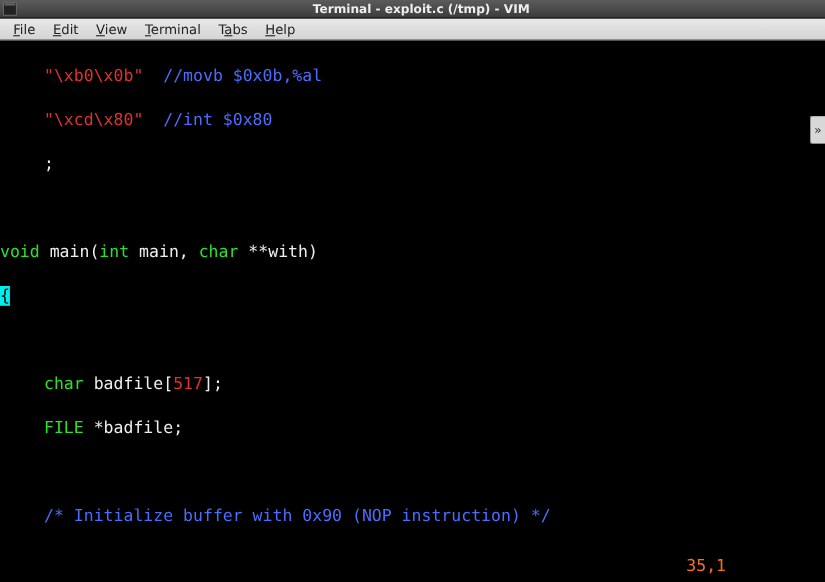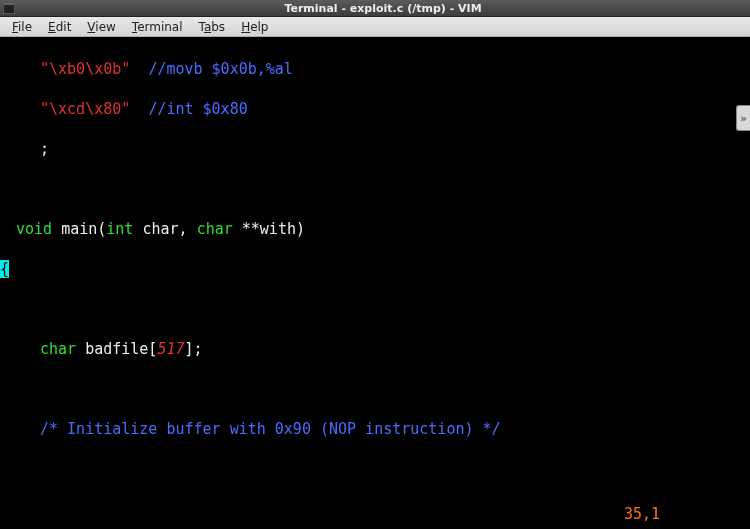--- a/index.html
+++ b/index.html
@@ -62,23 +62,23 @@
     line-height: 20px;
     color: #eee;
     white-space: pre;
     overflow: hidden;
     padding-top: 2px;
   }
   .line { white-space: pre; }
   .pad { display:inline-block; width: 40px; }
   .bracehl { background: #0ee; color: #000; }
   .kw-type { color: #2ee02e; }
-  .kw-void { color: #2ee02e; padding-left: 16px; }
+  .kw-void { color: #2ee02e; }
   .str { color: #e03030; }
-  .num { color: #e03030; font-style: italic; }
+  .num { color: #e03030; }
   .cmt { color: #4a6cff; }
   .plain { color: #eee; }
   .status {
     position: absolute;
     bottom: 6px;
     right: 90px;
     color: #f97316;
     font-family: "DejaVu Sans Mono", monospace;
     font-size: 15px;
   }
@@ -119,24 +119,25 @@
   <span class="menu-item"><span class="ul">T</span>erminal</span>
   <span class="menu-item">T<span class="ul">a</span>bs</span>
   <span class="menu-item"><span class="ul">H</span>elp</span>
 </div>
 
 <div class="terminal">
 <div class="line"><span class="pad"></span><span class="str">"\xb0\x0b"</span><span class="plain">  </span><span class="cmt">//movb $0x0b,%al</span></div>
 <div class="line"><span class="pad"></span><span class="str">"\xcd\x80"</span><span class="plain">  </span><span class="cmt">//int $0x80</span></div>
 <div class="line"><span class="pad"></span><span class="plain">;</span></div>
 <div class="line">&nbsp;</div>
-<div class="line"><span class="kw-void">void</span><span class="plain"> main(</span><span class="kw-type">int</span><span class="plain"> char, </span><span class="kw-type">char</span><span class="plain"> **with)</span></div>
+<div class="line"><span class="kw-void">void</span><span class="plain"> main(</span><span class="kw-type">int</span><span class="plain"> main, </span><span class="kw-type">char</span><span class="plain"> **with)</span></div>
 <div class="line"><span class="bracehl">{</span></div>
 <div class="line">&nbsp;</div>
 <div class="line"><span class="pad"></span><span class="kw-type">char</span><span class="plain"> badfile[</span><span class="num">517</span><span class="plain">];</span></div>
+<div class="line"><span class="pad"></span><span class="kw-type">FILE</span><span class="plain"> *badfile;</span></div>
 <div class="line">&nbsp;</div>
 <div class="line"><span class="pad"></span><span class="cmt">/* Initialize buffer with 0x90 (NOP instruction) */</span></div>
 
 
 
 
 
 
 
 

